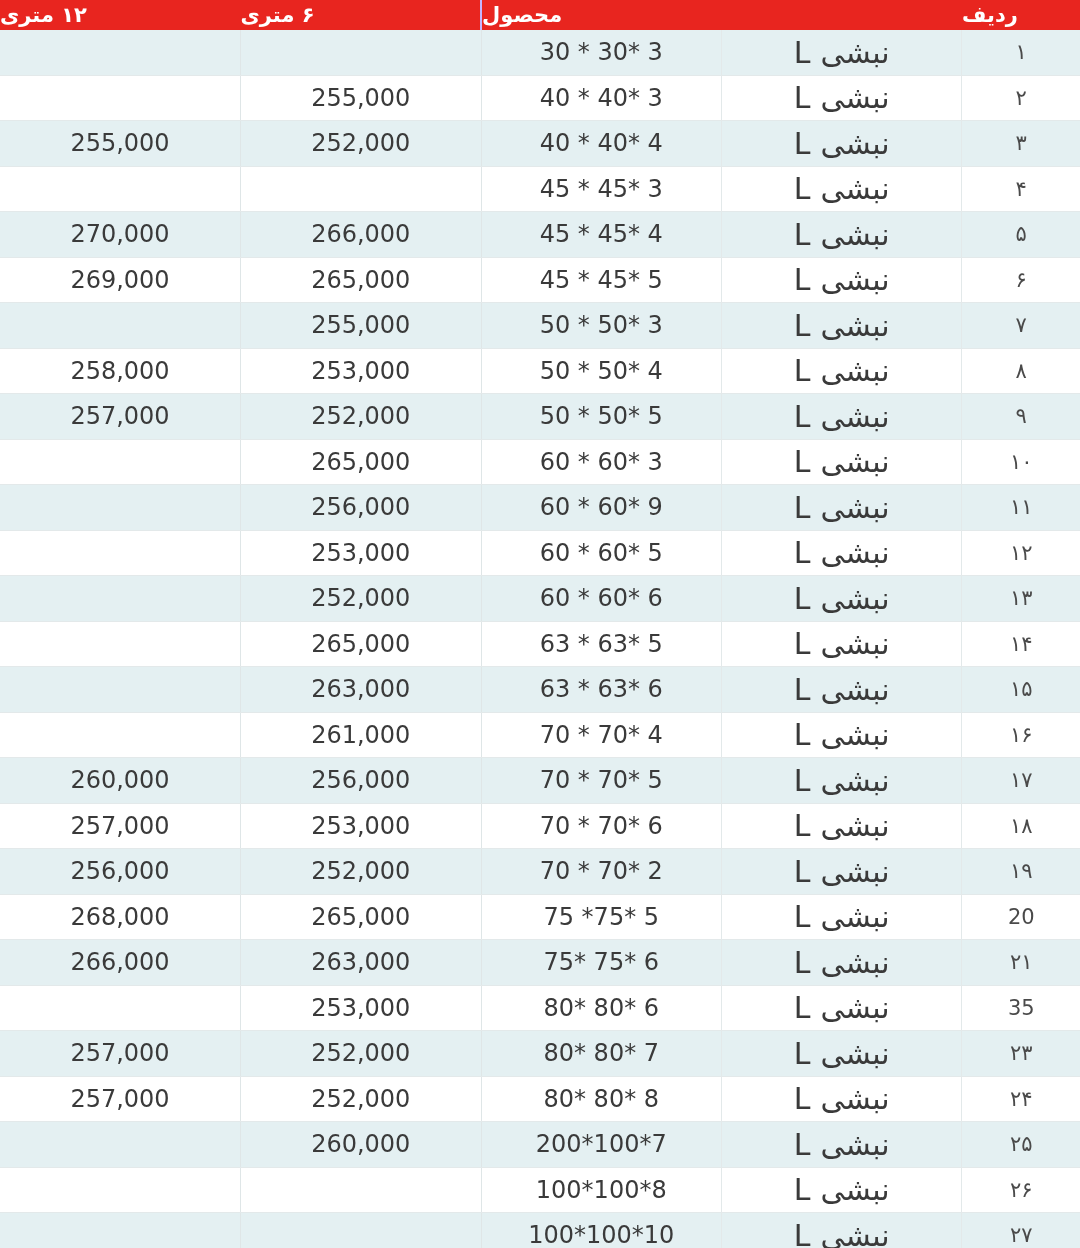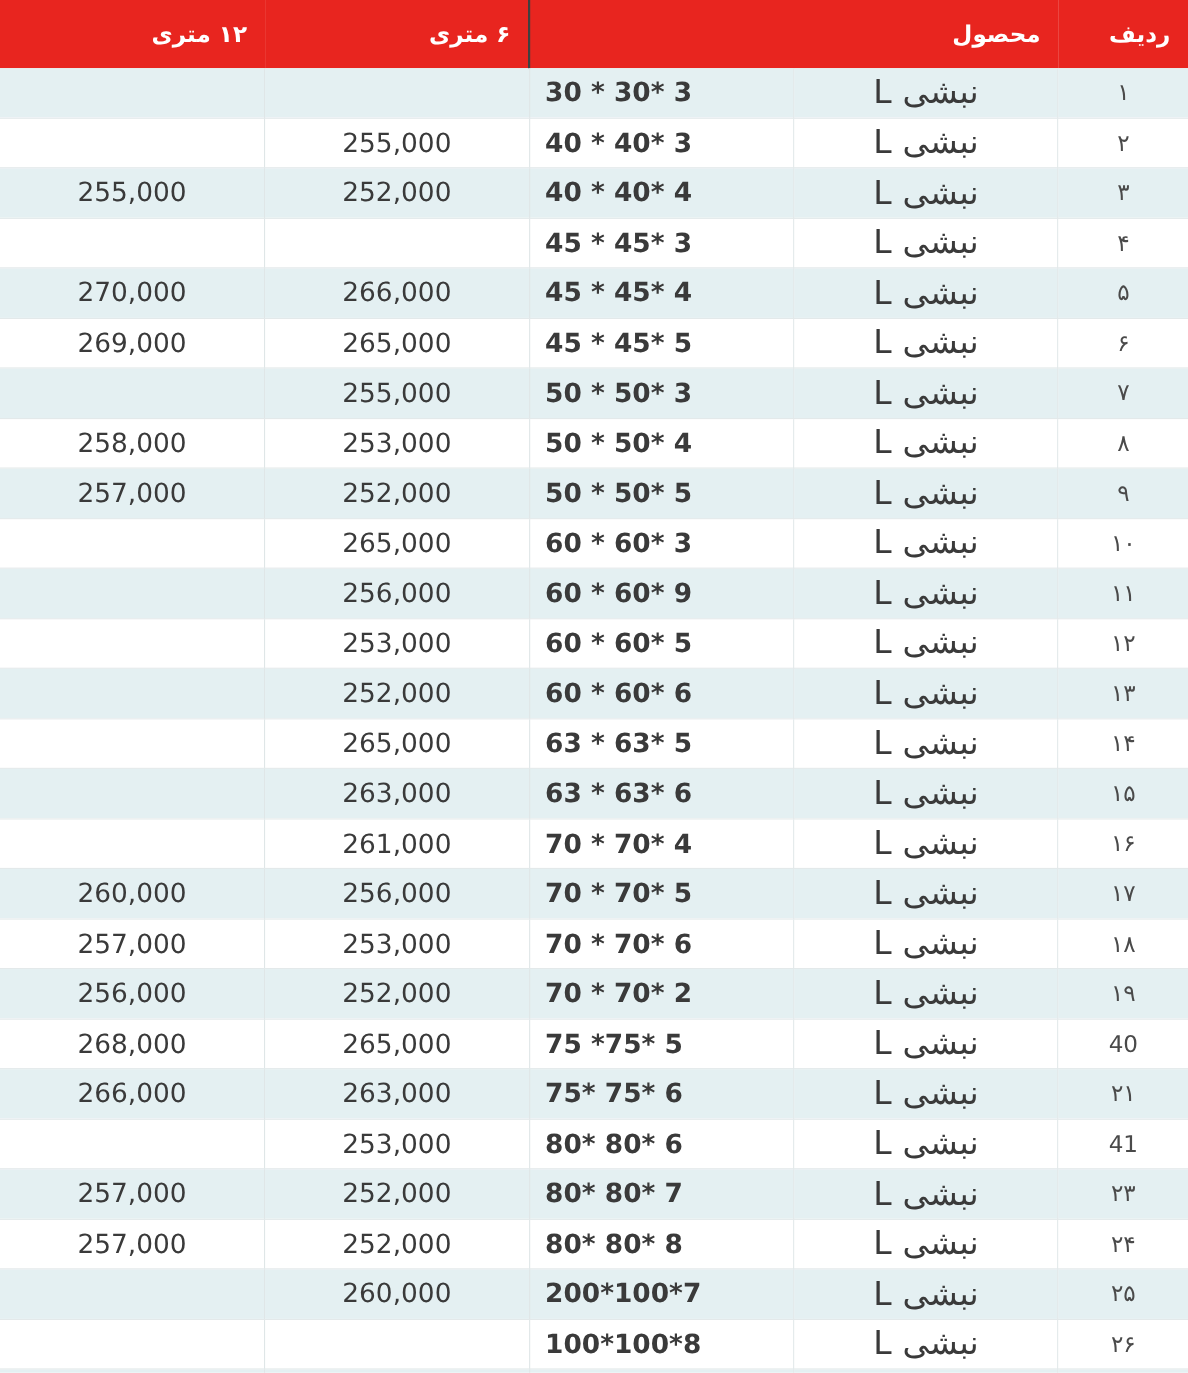--- a/index.html
+++ b/index.html
@@ -25,27 +25,27 @@
   .price-table col.c-size  { width: 216px; }
   .price-table col.c-six   { width: 216px; }
   .price-table col.c-twelve{ width: 216px; }
 
   thead th {
     background: #e8251f;
     color: #ffffff;
     font-size: 21px;
     font-weight: bold;
     height: 30px;
-    padding: 16px;
-    text-align: right;
+    padding: 0;
+    text-align: left;
     vertical-align: middle;
     border: none;
   }
   thead th.th-prod-span {
-    border-left: 2px solid #404040;
+    border-left: 2px solid #c4b5fd;
   }
   thead th.th-six {
     border-right: 2px solid #ffffff;
   }
 
   tbody td {
     height: 44.5px;
     padding: 0 14px;
     font-size: 24px;
     text-align: center;
@@ -64,24 +64,23 @@
   }
   td.prod {
     font-size: 30px;
     text-align: center;
     letter-spacing: 0.5px;
     border-left: 1px solid #e3e9ea;
   }
   td.prod .lat { font-family: "DejaVu Sans", sans-serif; }
   td.size {
     font-size: 24px;
-    text-align: left;
+    text-align: center;
     direction: ltr;
     border-left: 1px solid #dfe6e7;
-    font-weight: bold;
   }
   td.price {
     font-size: 24px;
     text-align: center;
     direction: ltr;
     color: #3a3a3a;
   }
   td.six { border-left: 1px solid #dfe6e7; }
 </style>
 </head>
@@ -231,35 +230,35 @@
         <td class="price twelve">257,000</td>
       </tr>
       <tr>
         <td class="row-no">۱۹</td>
         <td class="prod"><span>نبشی</span> <span class="lat">L</span></td>
         <td class="size">70 * 70* 2</td>
         <td class="price six">252,000</td>
         <td class="price twelve">256,000</td>
       </tr>
       <tr>
-        <td class="row-no">40</td>
+        <td class="row-no">20</td>
         <td class="prod"><span>نبشی</span> <span class="lat">L</span></td>
         <td class="size">75 *75* 5</td>
         <td class="price six">265,000</td>
         <td class="price twelve">268,000</td>
       </tr>
       <tr>
         <td class="row-no">۲۱</td>
         <td class="prod"><span>نبشی</span> <span class="lat">L</span></td>
         <td class="size">75* 75* 6</td>
         <td class="price six">263,000</td>
         <td class="price twelve">266,000</td>
       </tr>
       <tr>
-        <td class="row-no">41</td>
+        <td class="row-no">35</td>
         <td class="prod"><span>نبشی</span> <span class="lat">L</span></td>
         <td class="size">80* 80* 6</td>
         <td class="price six">253,000</td>
         <td class="price twelve"></td>
       </tr>
       <tr>
         <td class="row-no">۲۳</td>
         <td class="prod"><span>نبشی</span> <span class="lat">L</span></td>
         <td class="size">80* 80* 7</td>
         <td class="price six">252,000</td>

